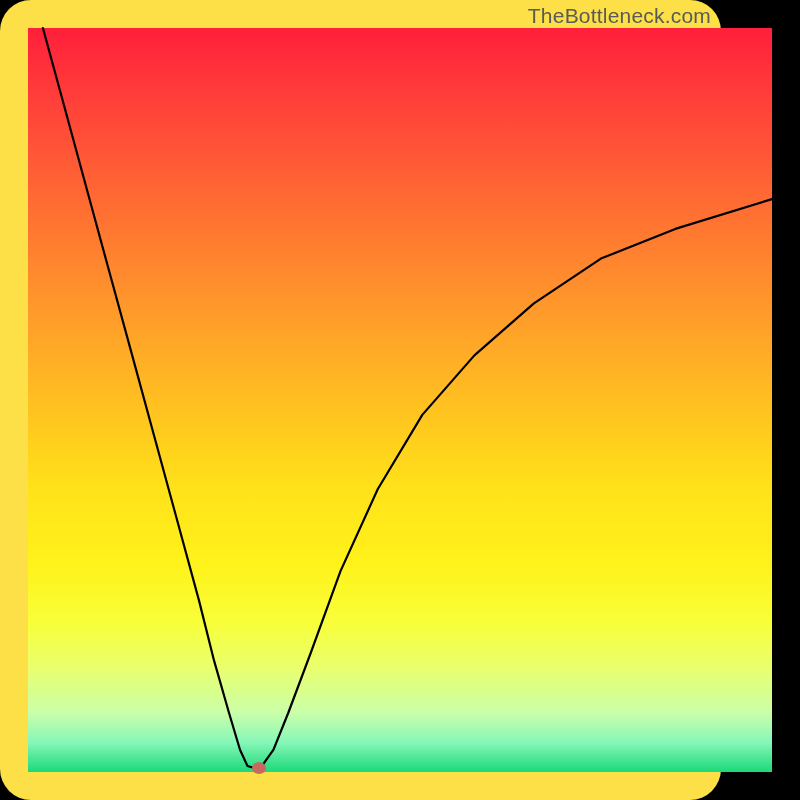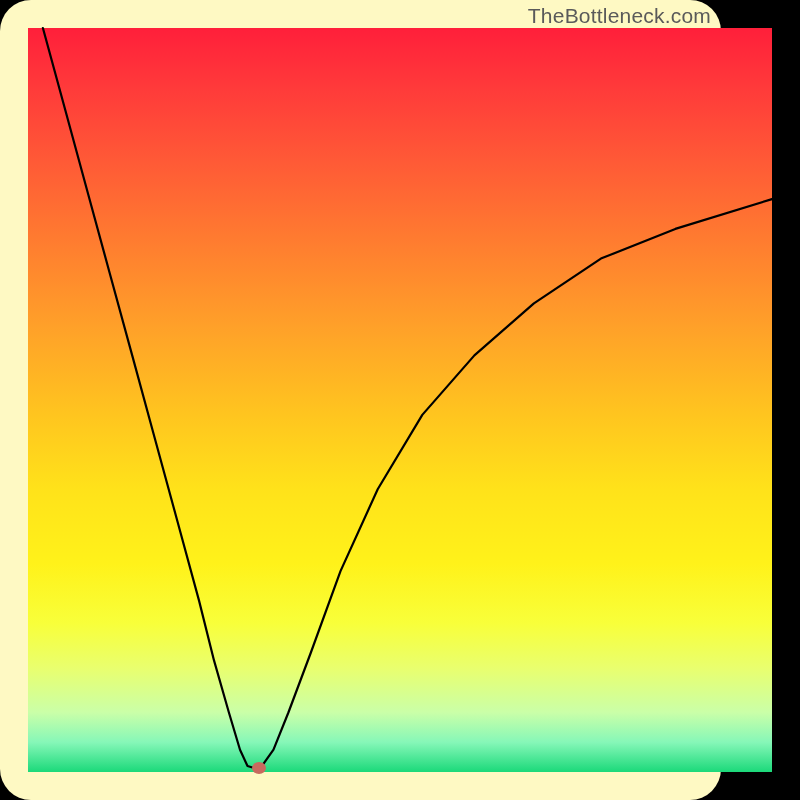--- a/index.html
+++ b/index.html
@@ -8,21 +8,21 @@
     width: 800px;
     height: 800px;
     background: #000;
     font-family: Arial, Helvetica, sans-serif;
     overflow: hidden;
   }
   .frame {
     position: relative;
     width: 721px;
     height: 800px;
-    background: #fef9c3;
+    background: #fde047;
     border-radius: 31px;
   }
   .plot-area {
     position: absolute;
     left: 28px;
     top: 28px;
     width: 744px;
     height: 744px;
     
     background: linear-gradient(

